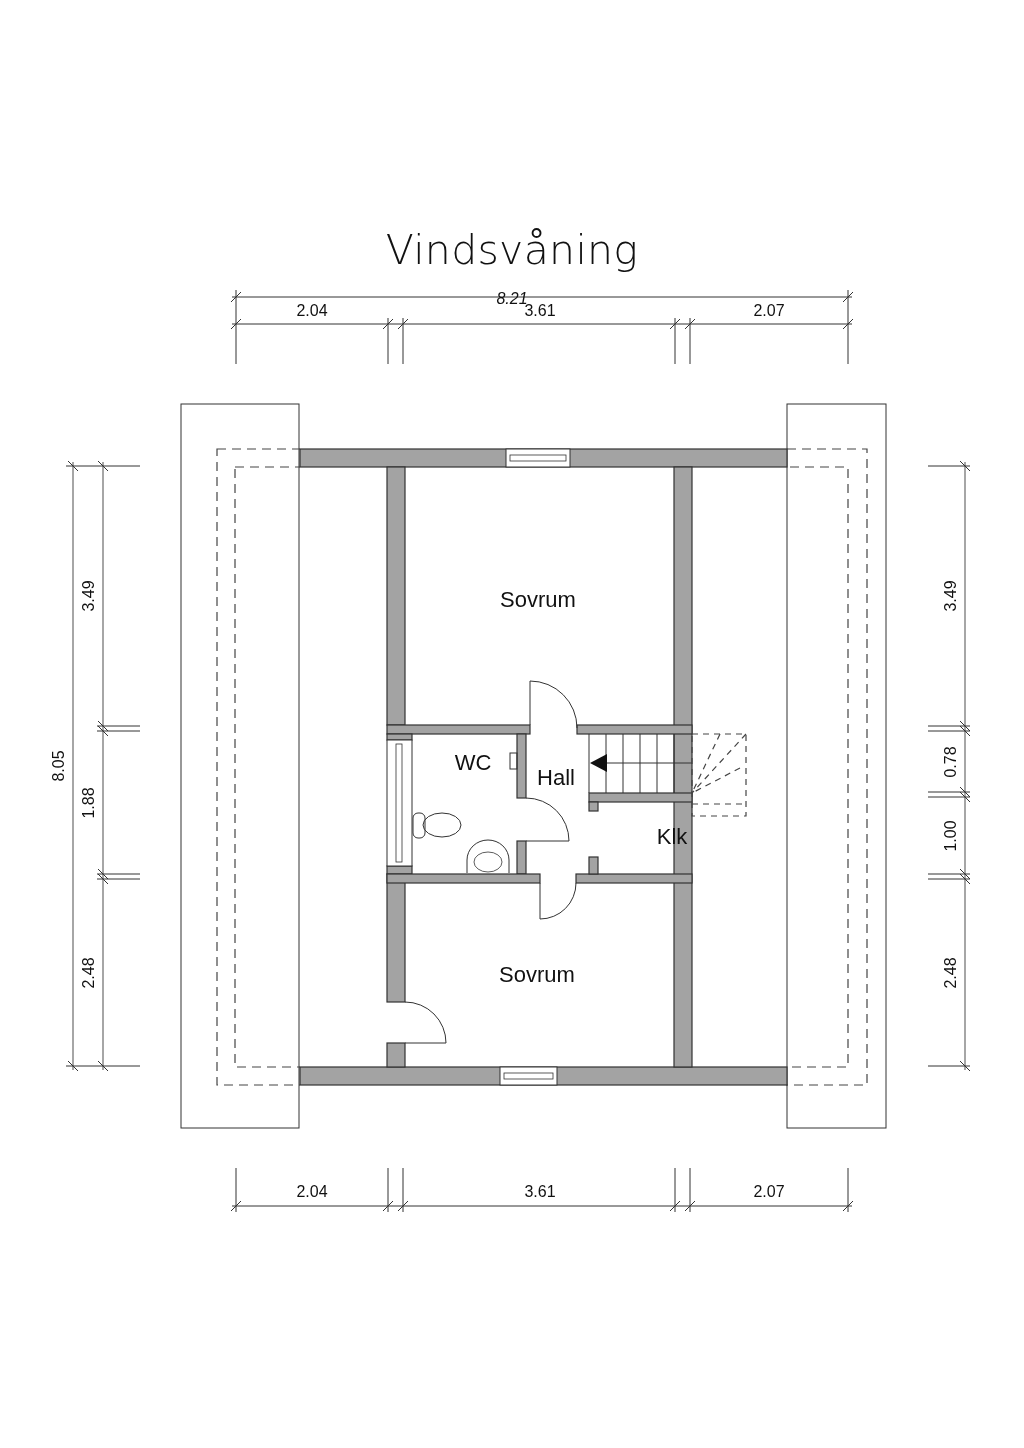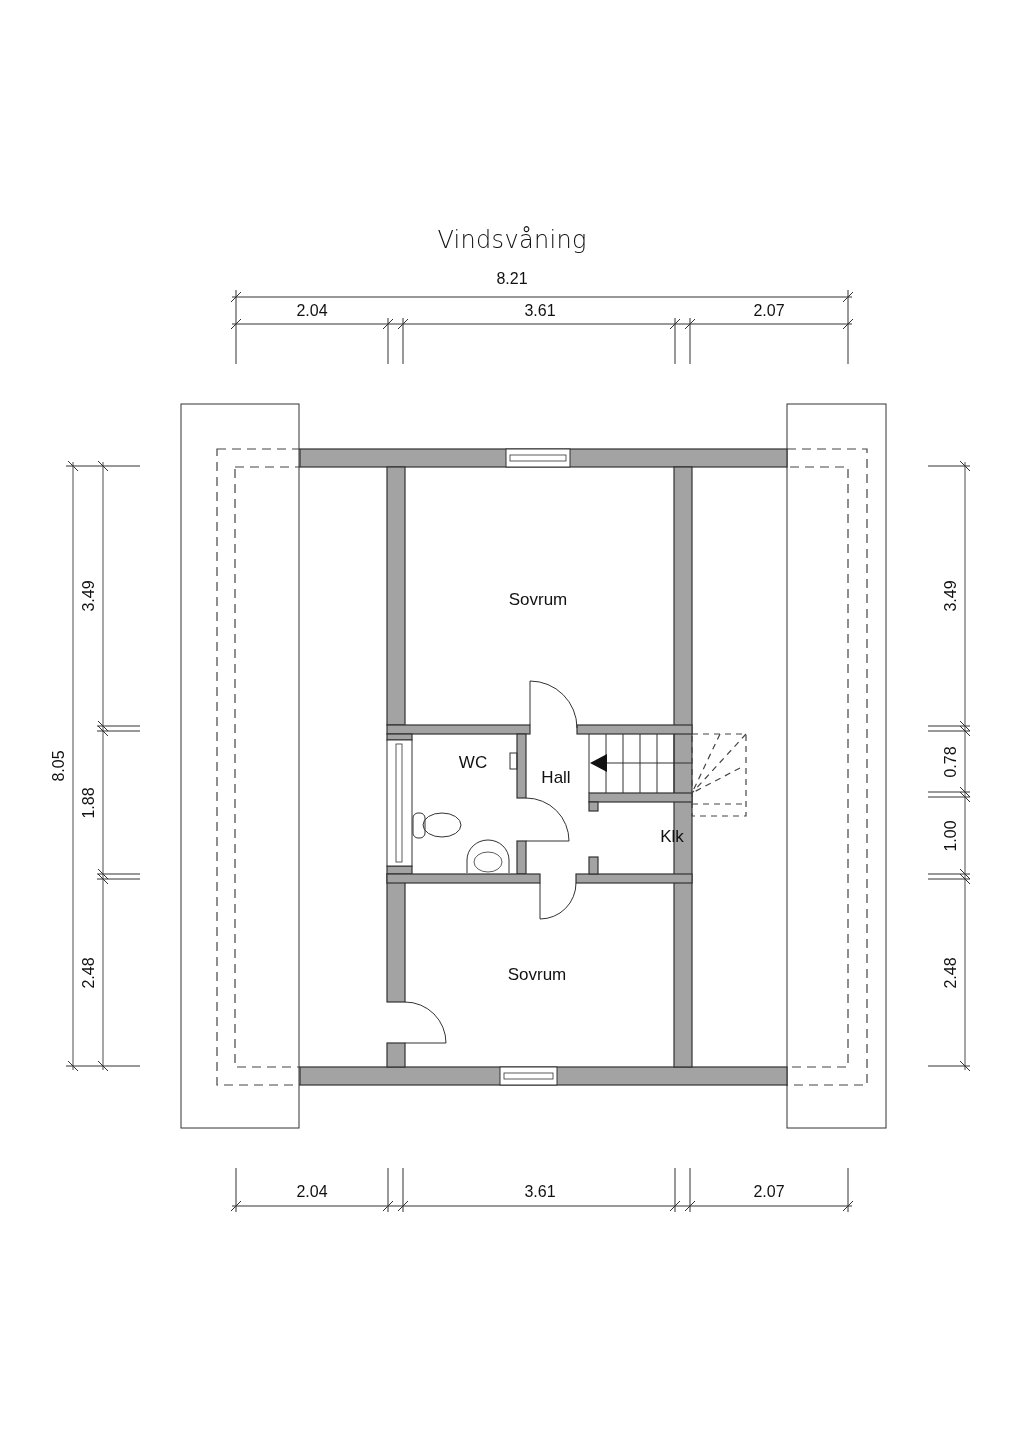--- a/index.html
+++ b/index.html
@@ -1,21 +1,21 @@
 <!DOCTYPE html>
 <html><head>
 <meta charset="utf-8">
 <style>
   html, body { margin: 0; padding: 0; background: #ffffff; }
   body { width: 1024px; height: 1448px; position: relative; overflow: hidden; font-family: "Liberation Sans", sans-serif; }
   #plan { position: absolute; left: 0; top: 0; width: 1024px; height: 1448px; }
-  .title { position: absolute; left: 0; top: 226px; width: 1024px; text-align: center; font-family: "DejaVu Sans", sans-serif; font-size: 24px; font-weight: 300; color: #111; letter-spacing: 0.3px; }
+  .title { position: absolute; left: 0; top: 226px; width: 1024px; text-align: center; font-family: "DejaVu Sans", sans-serif; font-size: 41px; font-weight: 300; color: #111; letter-spacing: 0.3px; }
   .dim { position: absolute; font-size: 16px; color: #111; text-align: center; line-height: 18px; white-space: nowrap; }
   .dim.v { transform: translate(-50%, -50%) rotate(-90deg); }
-  .room { position: absolute; font-size: 17px; color: #111; transform: translate(-50%, -50%); white-space: nowrap; }
+  .room { position: absolute; font-size: 22px; color: #111; transform: translate(-50%, -50%); white-space: nowrap; }
   .wall { fill: #a3a3a3; stroke: #333; stroke-width: 1.2; }
   .thin { fill: none; stroke: #333; stroke-width: 1; }
   .dash { fill: none; stroke: #444; stroke-width: 1.2; stroke-dasharray: 9 6; }
   .dimline { stroke: #333; stroke-width: 1; fill: none; }
   .dimline-g { stroke: #888; stroke-width: 1.5; fill: none; }
 </style>
 </head>
 <body>
 
 <svg id="plan" viewBox="0 0 1024 1448" xmlns="http://www.w3.org/2000/svg">
@@ -197,21 +197,21 @@
       <line x1="960" y1="787" x2="970" y2="797"></line>
         <line x1="960" y1="792" x2="970" y2="802"></line>
       <line x1="960" y1="869" x2="970" y2="879"></line>
         <line x1="960" y1="874" x2="970" y2="884"></line>
     </g>
   </g>
 </svg>
 
 <div class="title">Vindsvåning</div>
 
-<div class="dim" style="left:512px;top:270px;width:60px;margin-left:-30px;">8.21</div>
+<div class="dim" style="left:512px;top:290px;width:60px;margin-left:-30px;font-style:italic;">8.21</div>
 <div class="dim" style="left:282px;top:302px;width:60px;">2.04</div>
 <div class="dim" style="left:510px;top:302px;width:60px;">3.61</div>
 <div class="dim" style="left:739px;top:302px;width:60px;">2.07</div>
 
 <div class="dim" style="left:282px;top:1183px;width:60px;">2.04</div>
 <div class="dim" style="left:510px;top:1183px;width:60px;">3.61</div>
 <div class="dim" style="left:739px;top:1183px;width:60px;">2.07</div>
 
 <div class="dim v" style="left:59px;top:766px;">8.05</div>
 <div class="dim v" style="left:89px;top:596px;">3.49</div>

